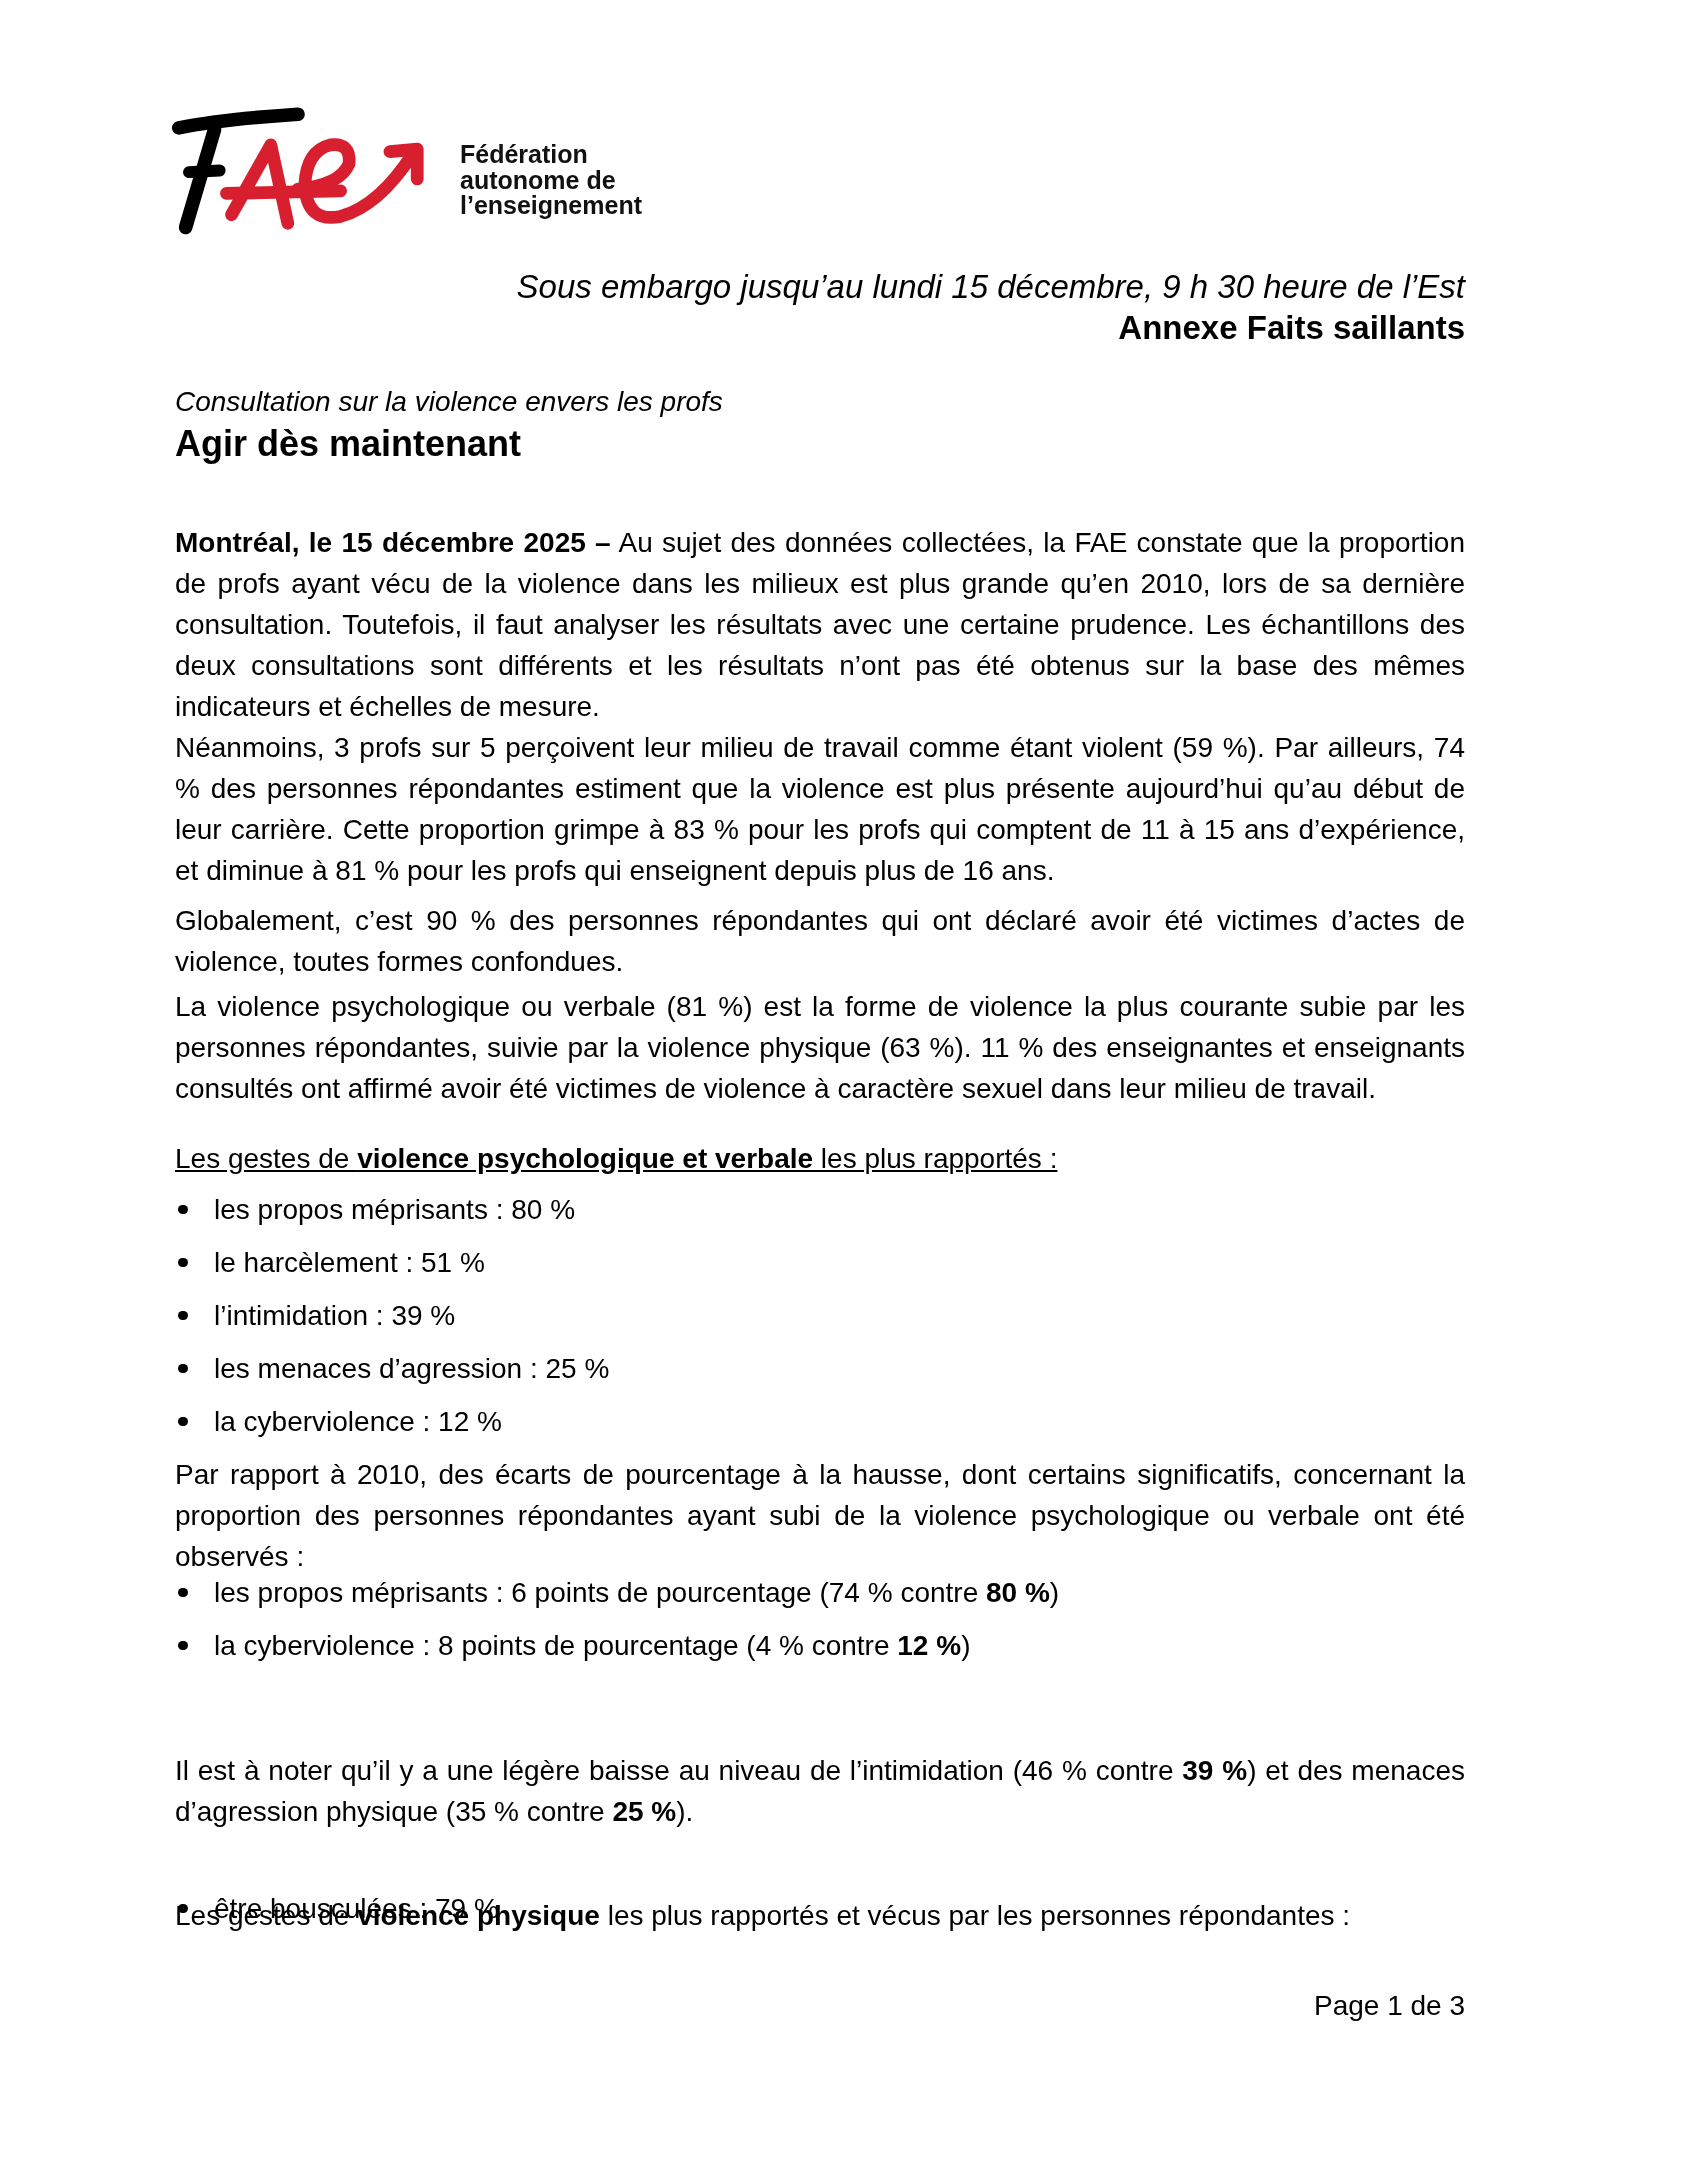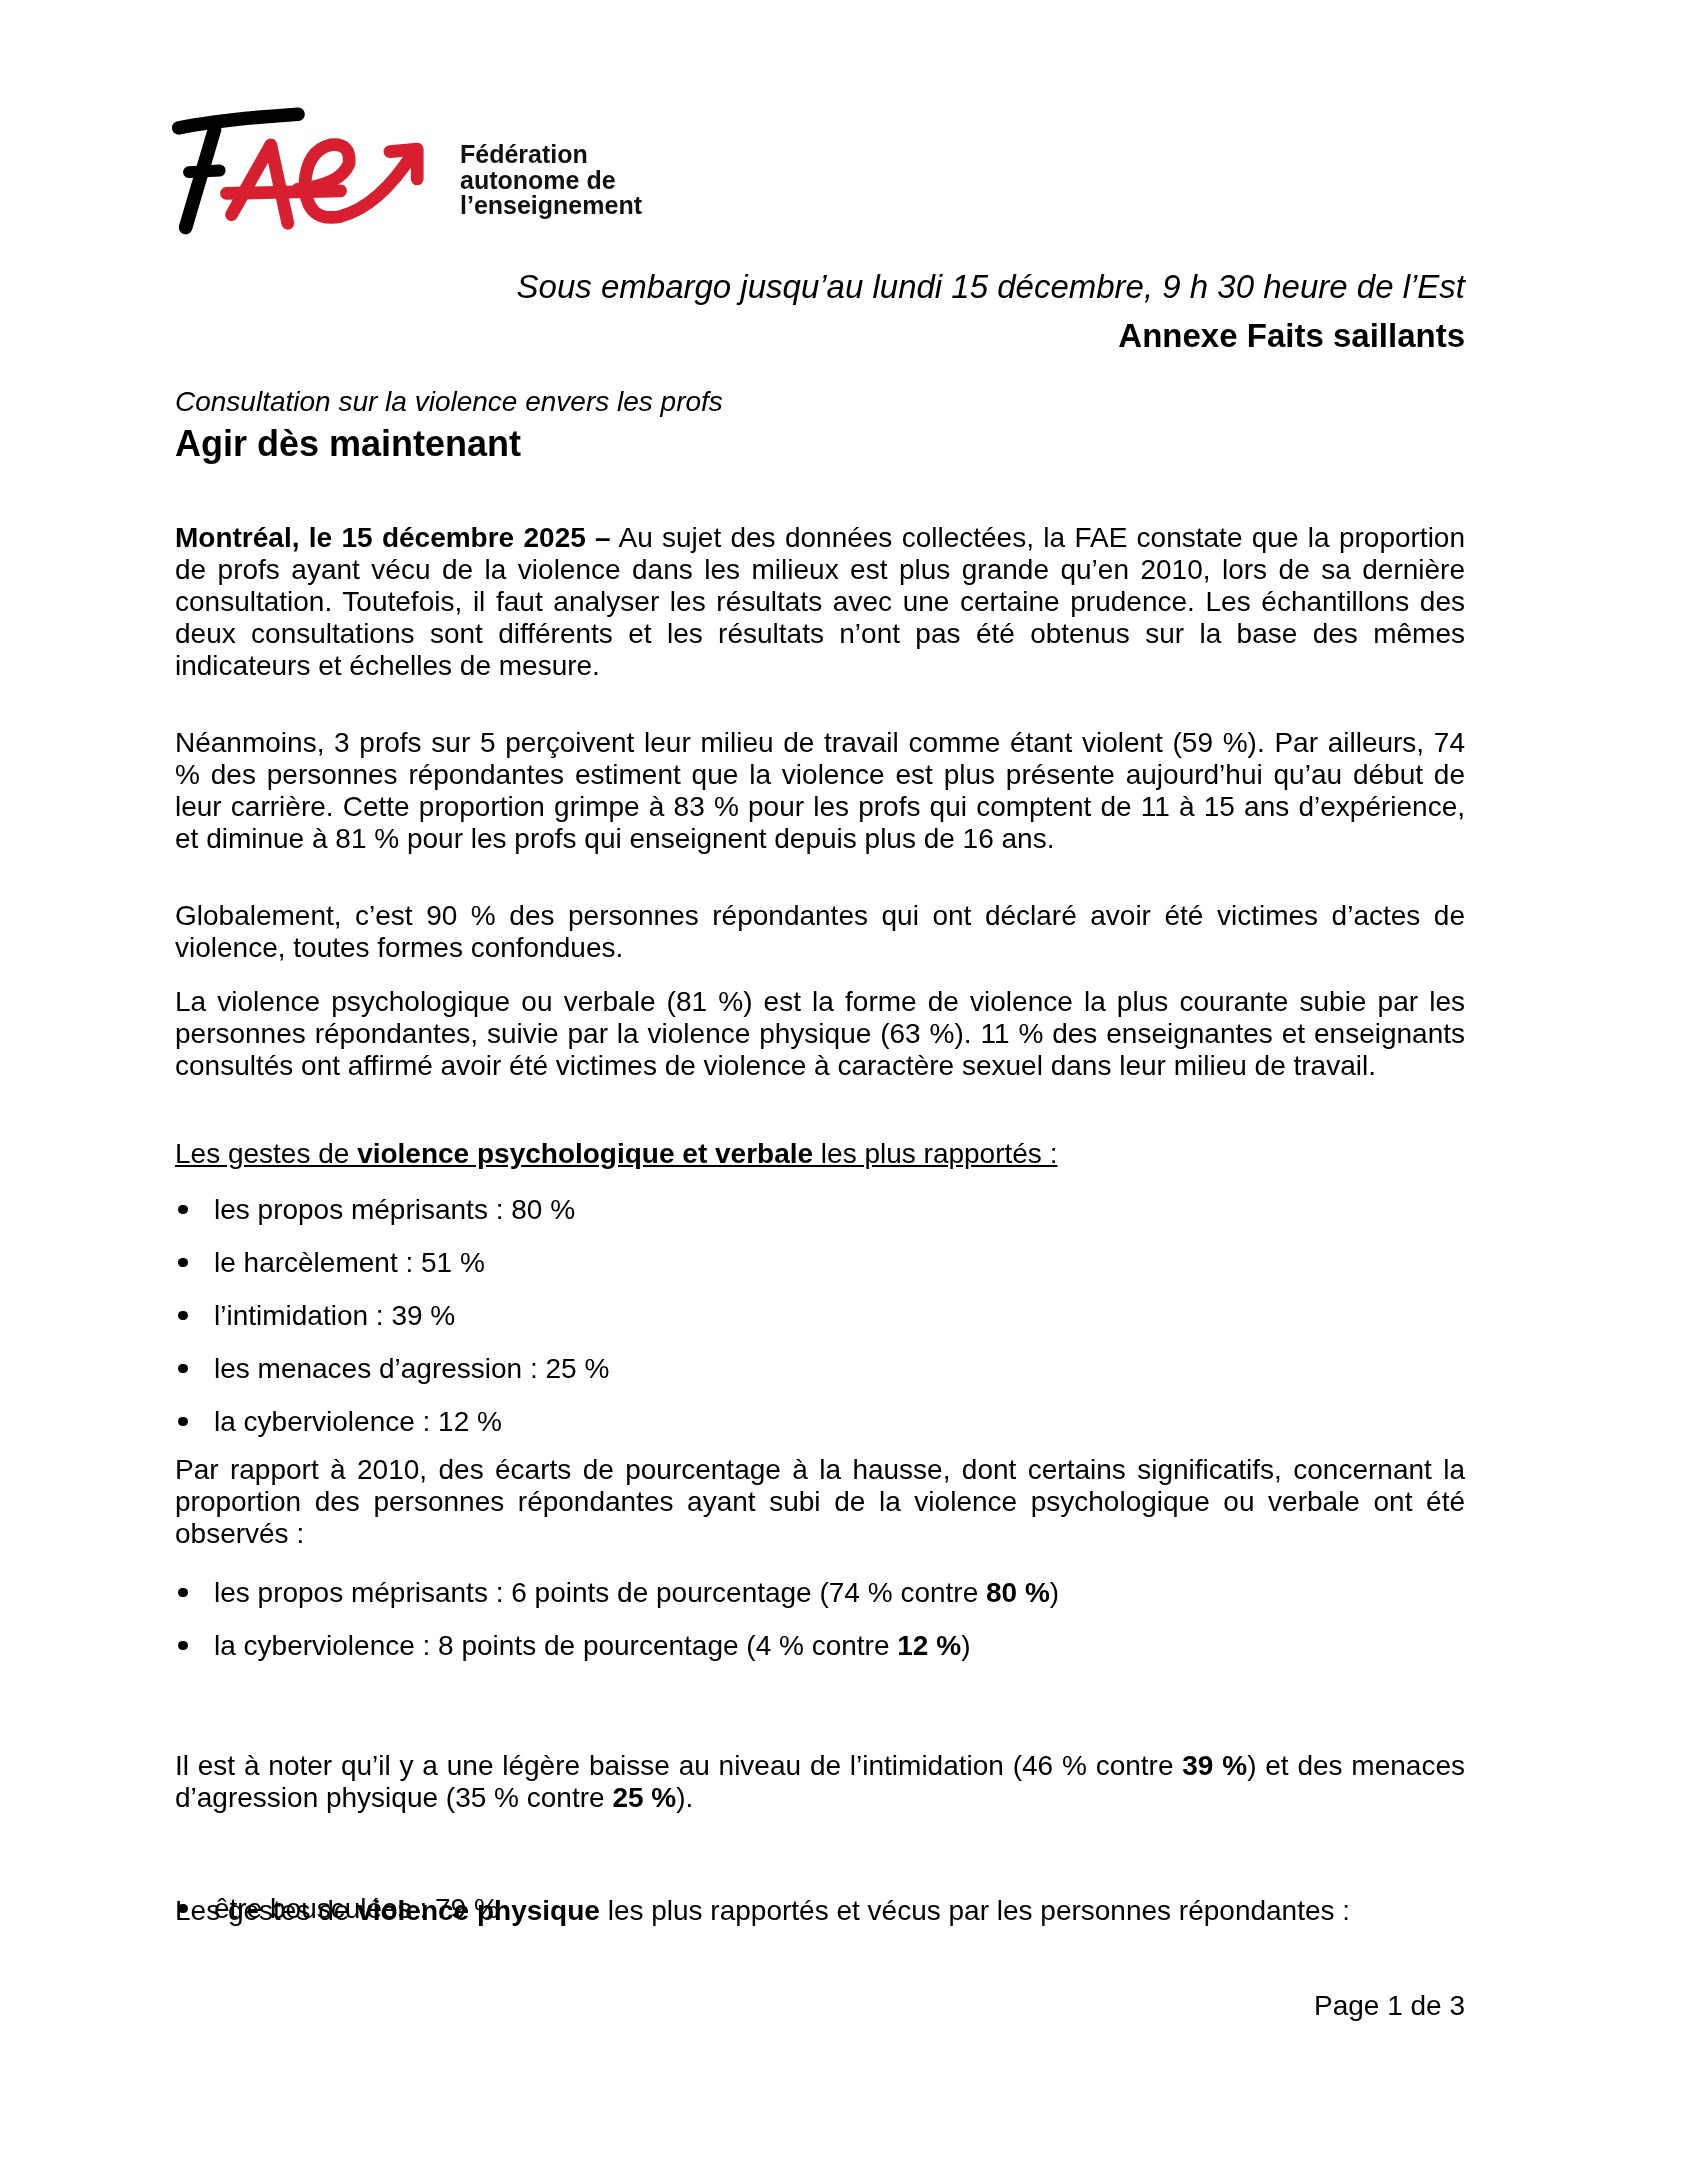--- a/index.html
+++ b/index.html
@@ -14,33 +14,33 @@
     position: absolute; left: 460px; top: 142px;
     font-weight: bold; font-size: 25px; line-height: 25.6px; color: #111;
   }
   .org-name div { white-space: nowrap; }
   .embargo {
     position: absolute; right: 220px; top: 267px;
     font-style: italic; font-size: 33px; line-height: 39px; text-align: left; white-space: nowrap;
   }
   .annex {
     position: absolute; right: 220px; top: 308px;
-    font-weight: bold; font-size: 33px; line-height: 39px; text-align: right; white-space: nowrap; margin-top: 8px;
+    font-weight: bold; font-size: 33px; line-height: 39px; text-align: right; white-space: nowrap;
   }
   .kicker {
     position: absolute; left: 175px; top: 385px;
     font-style: italic; font-size: 28px; line-height: 34px; white-space: nowrap;
   }
   .title {
     position: absolute; left: 175px; top: 422px;
     font-weight: bold; font-size: 36px; line-height: 44px; white-space: nowrap;
   }
   .body-text {
     position: absolute; left: 175px; width: 1290px;
-    font-size: 28px; line-height: 32px; text-align: justify;
+    font-size: 28px; line-height: 41px; text-align: justify;
   }
   .body-text b { font-weight: bold; }
   .bullets { position: absolute; left: 175px; width: 1290px; margin: 0; padding: 0; list-style: none; }
   .bullets li {
     position: relative; padding-left: 39px; font-size: 28px; line-height: 35px;
     height: 53px;
   }
   .bullets li .dot {
     position: absolute; left: 3.4px; top: 12.8px; width: 9.4px; height: 9.4px;
     border-radius: 50%; background: #000;

